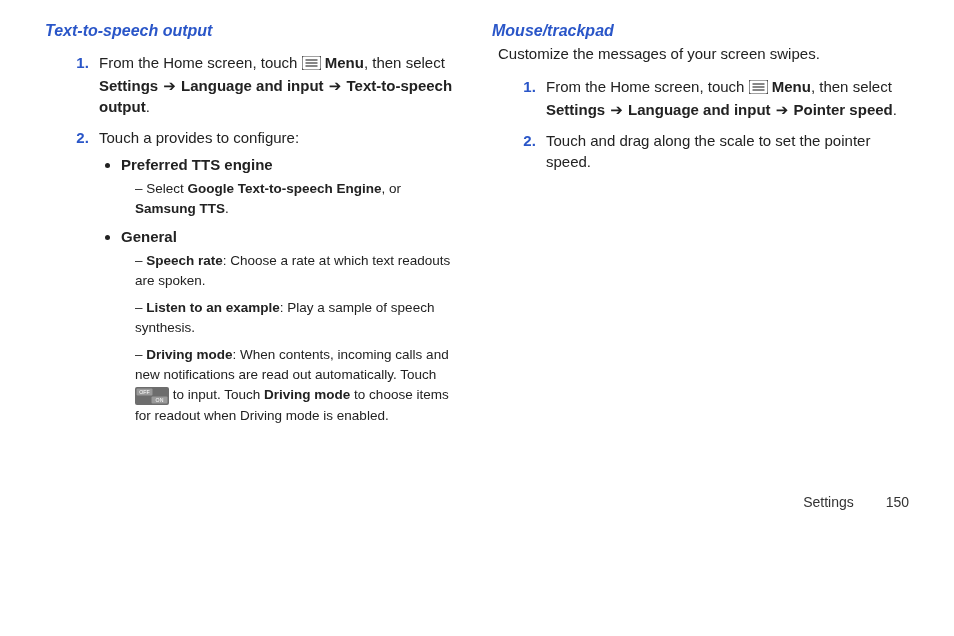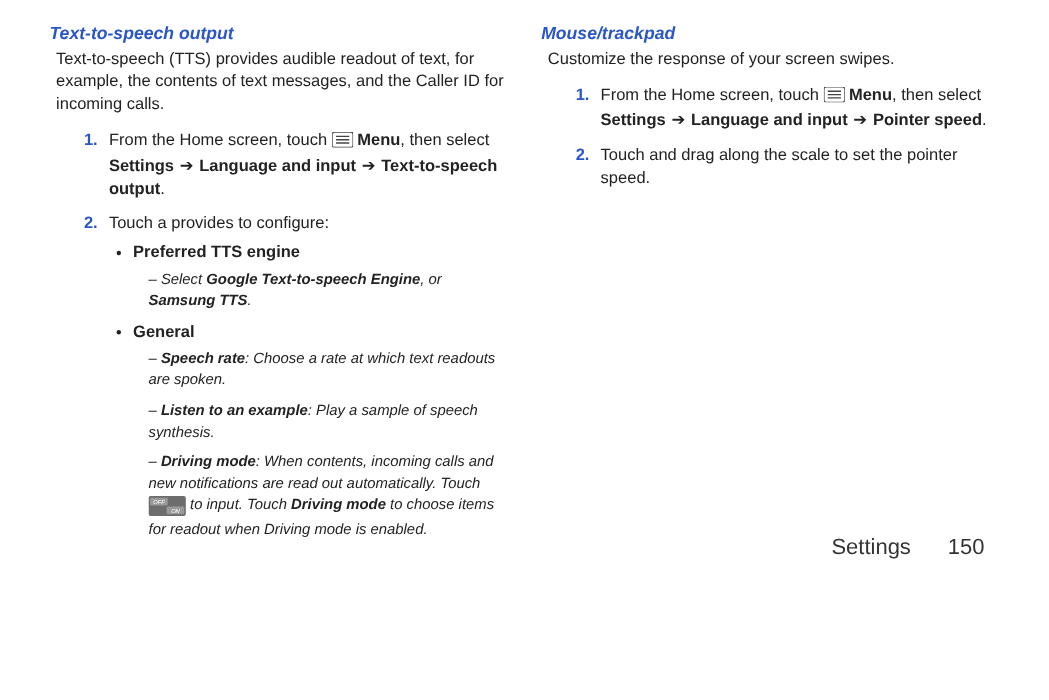--- a/index.html
+++ b/index.html
@@ -60,50 +60,48 @@
   }
   ul.dash {
     list-style: none;
     margin: 4px 0 0 14px;
     padding: 0;
   }
   ul.dash > li {
     margin: 0 0 8px 0;
     font-size: 13.5px;
     line-height: 1.45;
-    font-style: italic;
   }
   ul.dash > li::before {
     content: "– ";
   }
   b { font-weight: 700; }
   .arrow { display:inline-block; padding:0 1px; }
   .menu-icon, .toggle-icon {
     display: inline-block;
     vertical-align: -2px;
   }
   .menu-icon svg { width:19px; height:14px; }
   .toggle-icon svg { width:34px; height:18px; vertical-align:-4px;}
   .footer {
     position: absolute;
-    right: 59px;
+    right: 45px;
     bottom: 26px;
-    font-size: 20px;
+    font-size: 14px;
     color: #333;
   }
   .footer .sect { margin-right: 28px; }
 </style>
 </head>
 <body>
 
 <div class="page">
 
   <div class="col">
     <h3 class="section-head">Text-to-speech output</h3>
-    <p class="intro">Text-to-speech (TTS) provides audible readout of text, for example, the contents of text messages, and the Caller ID for incoming calls.</p>
 
     <ol class="steps">
       <li>
         <span>From the Home screen, touch </span>
         <span class="menu-icon">
           <svg viewBox="0 0 19 14">
               <rect x="0" y="0" width="19" height="14" rx="2" fill="none" stroke="#444" stroke-width="1.2"></rect>
               <line x1="3.5" y1="4" x2="15.5" y2="4" stroke="#444" stroke-width="1.3"></line>
               <line x1="3.5" y1="7" x2="15.5" y2="7" stroke="#444" stroke-width="1.3"></line>
               <line x1="3.5" y1="10" x2="15.5" y2="10" stroke="#444" stroke-width="1.3"></line>
@@ -154,21 +152,21 @@
               </li>
             </ul>
           </li>
         </ul>
       </li>
     </ol>
   </div>
 
   <div class="col">
     <h3 class="section-head">Mouse/trackpad</h3>
-    <p class="intro">Customize the response of your screen swipes.</p>
+    <p class="intro">Customize the messages of your screen swipes.</p>
 
     <ol class="steps">
       <li>
         <span>From the Home screen, touch </span>
         <span class="menu-icon">
           <svg viewBox="0 0 19 14">
               <rect x="0" y="0" width="19" height="14" rx="2" fill="none" stroke="#444" stroke-width="1.2"></rect>
               <line x1="3.5" y1="4" x2="15.5" y2="4" stroke="#444" stroke-width="1.3"></line>
               <line x1="3.5" y1="7" x2="15.5" y2="7" stroke="#444" stroke-width="1.3"></line>
               <line x1="3.5" y1="10" x2="15.5" y2="10" stroke="#444" stroke-width="1.3"></line>

